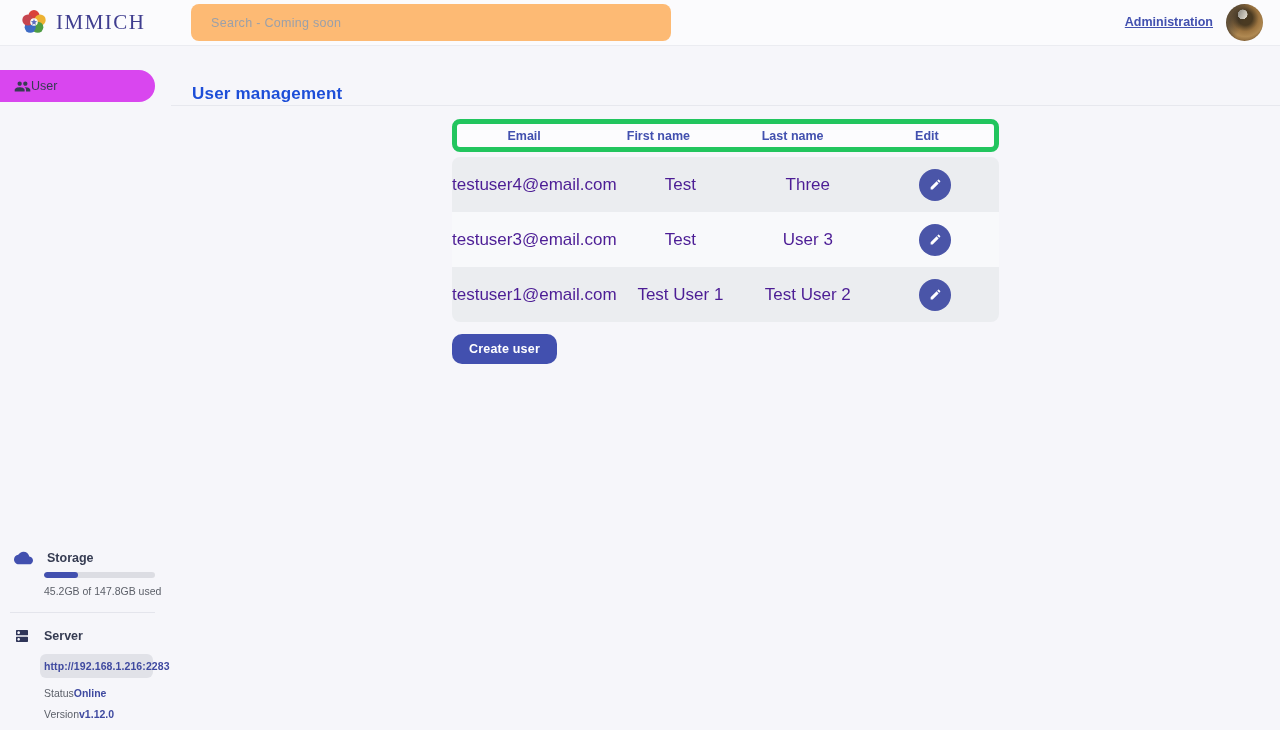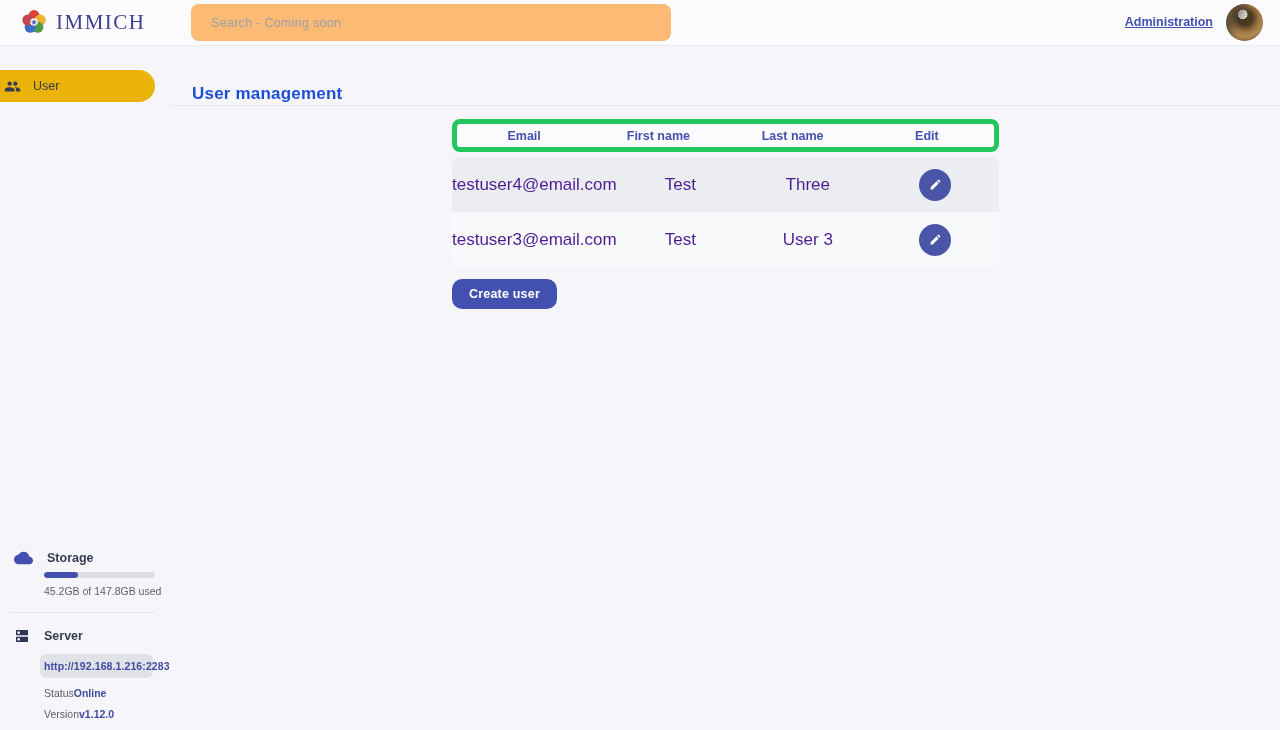--- a/index.html
+++ b/index.html
@@ -47,24 +47,24 @@
       radial-gradient(circle at 45% 28%, #d9d4c8 0 14%, rgba(0,0,0,0) 15%),
       radial-gradient(circle at 52% 38%, #4a3a22 0 24%, #9c7440 45%, #b08952 62%, #7c5a30 85%, #5d421f 100%);
     cursor:pointer;
     box-shadow:0 0 0 1px rgba(0,0,0,0.06) inset;
   }
 
   
   .sidebar { position:absolute; top:46px; left:0; width:171px; bottom:0; }
   .nav-item {
     margin-top:24px; height:32px; width:155px;
-    background:#eab308;
+    background:#d946ef;
     border-radius:0 20px 20px 0;
-    display:flex; align-items:center; gap:12px;
-    padding-left:4px; cursor:pointer;
+    display:flex; align-items:center; 
+    padding-left:14px; cursor:pointer;
   }
   .nav-item .icon { display:flex; color:#363c52; }
   .nav-label { font-size:12.5px; font-weight:500; color:#363c52; }
 
   .sidebar-bottom { position:absolute; left:0; bottom:10px; width:171px; }
   .side-sec-head { display:flex; align-items:center; gap:14px; padding-left:14px; }
   .side-sec-title { font-size:12.5px; font-weight:700; color:#363c52; }
   .progress-track {
     margin:7px 0 0 44px; width:111px; height:6px;
     background:#dcdde3; border-radius:3px; overflow:hidden;
@@ -231,17 +231,29 @@
         <span>Test</span>
         <span>User 3</span>
         <button class="edit-btn">
           <span style="display:flex;">
             <svg width="13" height="13" viewBox="0 0 24 24" fill="currentColor">
               <path d="M3 17.25V21h3.75L17.81 9.94l-3.75-3.75L3 17.25zM20.71 7.04c.39-.39.39-1.02 0-1.41l-2.34-2.34c-.39-.39-1.02-.39-1.41 0l-1.83 1.83 3.75 3.75 1.83-1.83z"></path>
             </svg>
           </span>
         </button>
       </div>
+      <div class="table-row">
+        <span>testuser1@email.com</span>
+        <span>Test User 1</span>
+        <span>Test User 2</span>
+        <button class="edit-btn">
+          <span style="display:flex;">
+            <svg width="13" height="13" viewBox="0 0 24 24" fill="currentColor">
+              <path d="M3 17.25V21h3.75L17.81 9.94l-3.75-3.75L3 17.25zM20.71 7.04c.39-.39.39-1.02 0-1.41l-2.34-2.34c-.39-.39-1.02-.39-1.41 0l-1.83 1.83 3.75 3.75 1.83-1.83z"></path>
+            </svg>
+          </span>
+        </button>
+      </div>
     </div>
 
     <button class="create-btn">Create user</button>
   </div>
 </div>
 
 </body></html>

